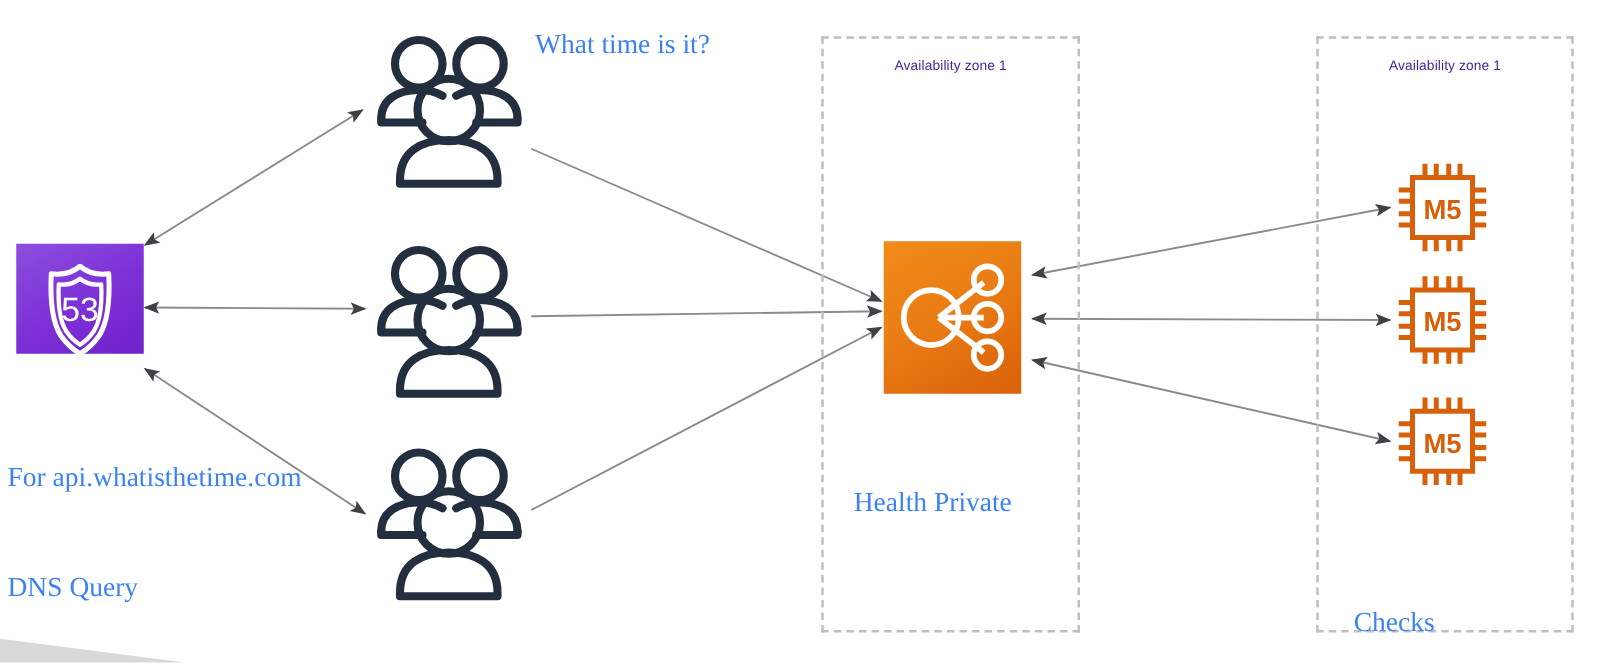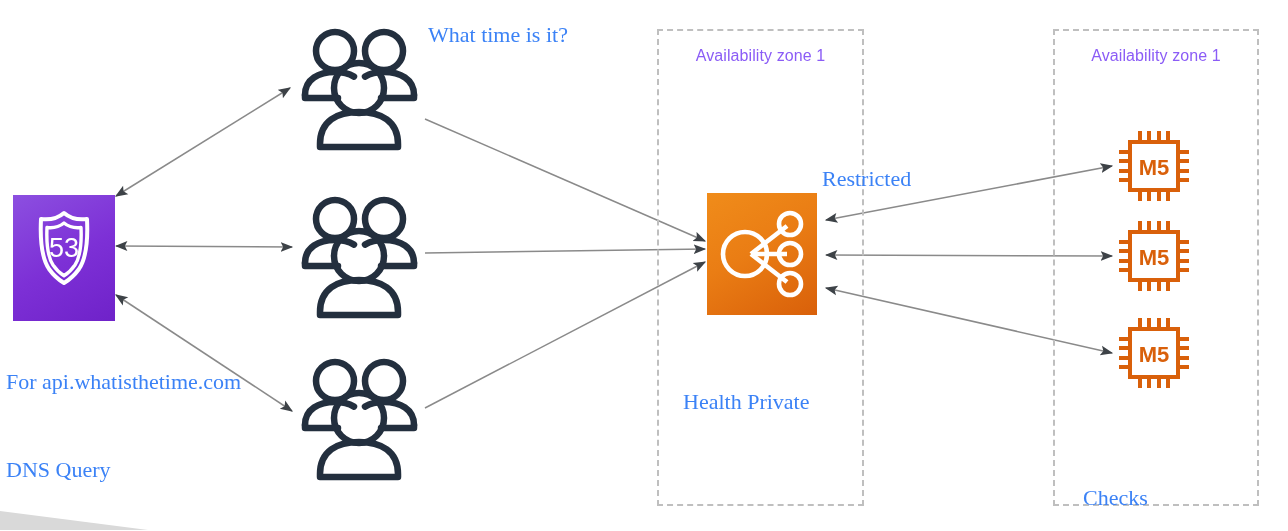--- a/index.html
+++ b/index.html
@@ -24,39 +24,39 @@
     border: 2px dashed #bfbfbf;
     box-sizing: border-box;
     background: transparent;
   }
   .az-label {
     position: absolute;
     top: 16px;
     left: 0;
     width: 100%;
     text-align: center;
-    color: #8b5cf6;
-    font-size: 16px;
+    color: #4c1d95;
+    font-size: 11px;
     font-family: "Liberation Sans", sans-serif;
     letter-spacing: 0.1px;
   }
 
   
   .txt {
     color: #3b82f6;
     font-size: 22px;
     line-height: 1.34;
     font-family: Liberation Serif, serif;
     white-space: pre;
   }
 
   
   .r53-tile {
     width: 102px;
-    height: 126px;
+    height: 88px;
     background: linear-gradient(150deg, #8c4fe0 0%, #7d30d6 52%, #6f22c9 100%);
     text-align: center;
   }
 
   
   .elb-tile {
     width: 110px;
     height: 122px;
     background: linear-gradient(150deg, #f08c1a 0%, #ea7d14 45%, #d9600a 100%);
   }
@@ -199,21 +199,20 @@
         <circle cx="83" cy="91" r="11"></circle>
       </g>
     </svg>
   </div>
 
   <div class="abs txt" style="left:683px; top:328px;">
     <div>Health Private</div>
   </div>
 
   <div class="abs txt" style="left:822px; top:105px;">
-    <div>Restricted</div>
   </div>
 
   <div class="abs" style="left:1114px; top:126px;">
     <svg width="80" height="80" viewBox="0 0 80 80">
       <g stroke="#d9600a" stroke-width="4" fill="none" stroke-linecap="butt">
         <rect x="16" y="16" width="48" height="48"></rect>
         <line x1="26" y1="16" x2="26" y2="5"></line>
           <line x1="35" y1="16" x2="35" y2="5"></line>
         <line x1="45" y1="16" x2="45" y2="5"></line>
           <line x1="54" y1="16" x2="54" y2="5"></line>

